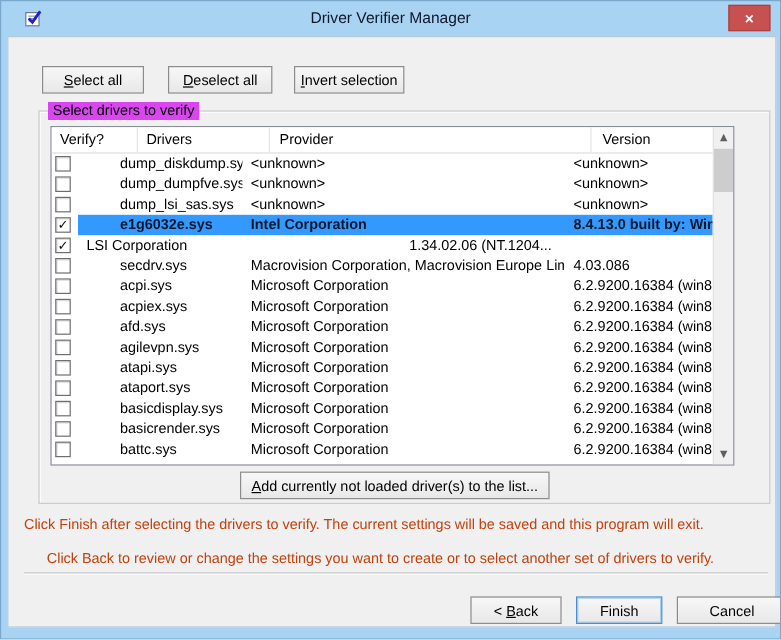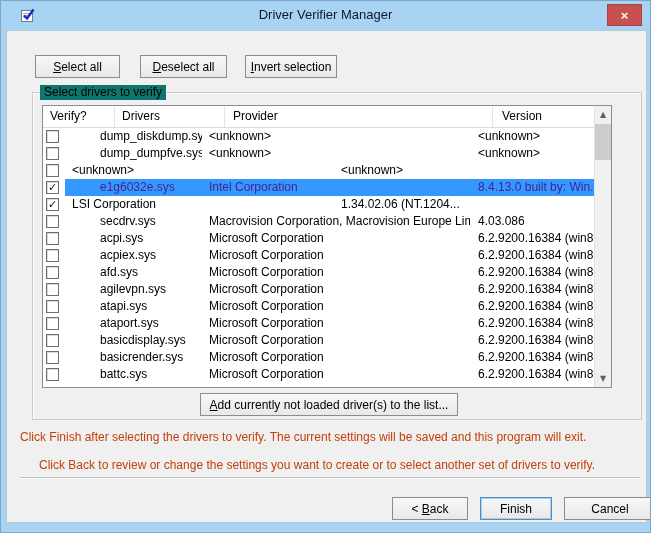--- a/index.html
+++ b/index.html
@@ -45,21 +45,21 @@
   .btn-select-all   { left:28px;  top:24px; width:85px; }
   .btn-deselect-all { left:133px; top:24px; width:87px; }
   .btn-invert       { left:238px; top:24px; width:92px; }
 
   
   .groupbox {
     position:absolute; left:25px; top:61px; width:610px; height:328px;
     border:1px solid #cbcbcb; box-shadow:inset 1px 1px 0 #ffffff;
   }
   .groupbox-label {
-    position:absolute; top:-8px; left:7px; background:#0f766e;
+    position:absolute; top:-8px; left:7px; background:#d946ef;
     padding:0 4px; font-size:12px; color:#000; line-height:15px;
   }
 
   
   .listview {
     position:absolute; left:35px; top:74px; width:570px; height:283px;
     background:#ffffff; border:1px solid #888e98; overflow:hidden;
   }
   .lv-inner { position:absolute; left:0; top:0; right:17px; bottom:0; overflow:hidden; }
 
@@ -76,21 +76,21 @@
     width:13px; height:13px; background:#fff; border:1px solid #6e6e6e;
     box-shadow:inset 1px 1px 0 rgba(0,0,0,0.14);
     font-family:"DejaVu Sans",sans-serif; font-size:11px; font-weight:bold;
     line-height:11px; text-align:center; color:#101010;
   }
   .lv-main { flex:1 1 auto; display:flex; min-width:0; }
   .lv-cell { overflow:hidden; white-space:nowrap; line-height:17px; flex-shrink:0; }
   .c-driver   { width:137px; padding-left:35px; }
   .c-provider { width:268px; padding-left:7px;  }
   .c-version  { flex:1 1 auto; padding-left:8px; min-width:0; }
-  .lv-row.selected .lv-main { background:#3399ff; color:#4c1d95; }
+  .lv-row.selected .lv-main { background:#3399ff; color:#0f172a;font-weight:bold; }
 
   
   .sb { position:absolute; top:0; right:0; bottom:0; width:17px; background:#f0f0f0; border-left:1px solid #e2e2e2; }
   .sb-btn {
     position:absolute; left:0; width:16px; height:17px;
     display:flex; align-items:center; justify-content:center;
     color:#5f5f5f; font-family:"DejaVu Sans",sans-serif; font-size:8px;
   }
   .sb-up { top:0; } .sb-down { bottom:0; }
   .sb-thumb { position:absolute; left:0; top:18px; width:16px; height:36px; background:#cdcdcd; }
@@ -166,20 +166,21 @@
                 <span class="lv-cell c-driver">dump_dumpfve.sys</span>
                 <span class="lv-cell c-provider">&lt;unknown&gt;</span>
                 <span class="lv-cell c-version">&lt;unknown&gt;</span>
               </span>
             </div>
             <div class="lv-row">
               <span class="lv-state">
                 <span class="cb"></span>
               </span>
               <span class="lv-main">
+                <span class="lv-cell c-driver">dump_lsi_sas.sys</span>
                 <span class="lv-cell c-provider">&lt;unknown&gt;</span>
                 <span class="lv-cell c-version">&lt;unknown&gt;</span>
               </span>
             </div>
             <div class="lv-row selected">
               <span class="lv-state">
                 <span class="cb">✓</span>
               </span>
               <span class="lv-main">
                 <span class="lv-cell c-driver">e1g6032e.sys</span>

